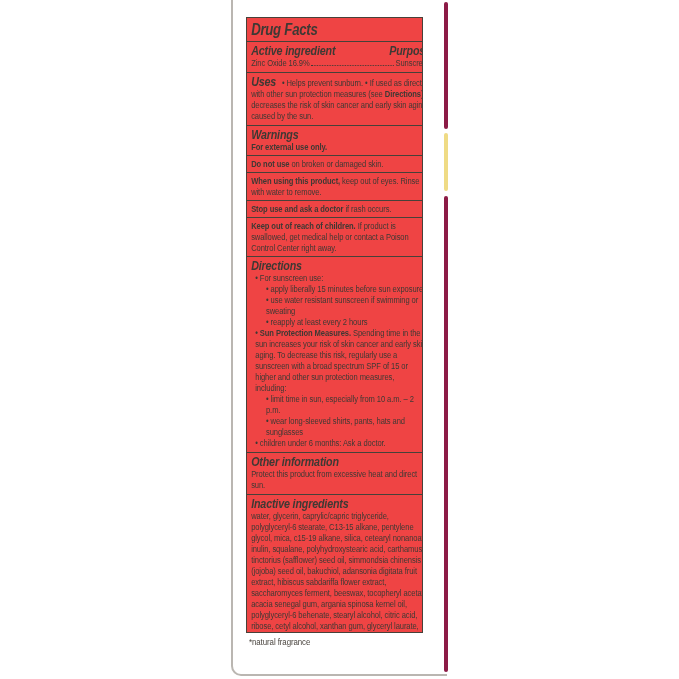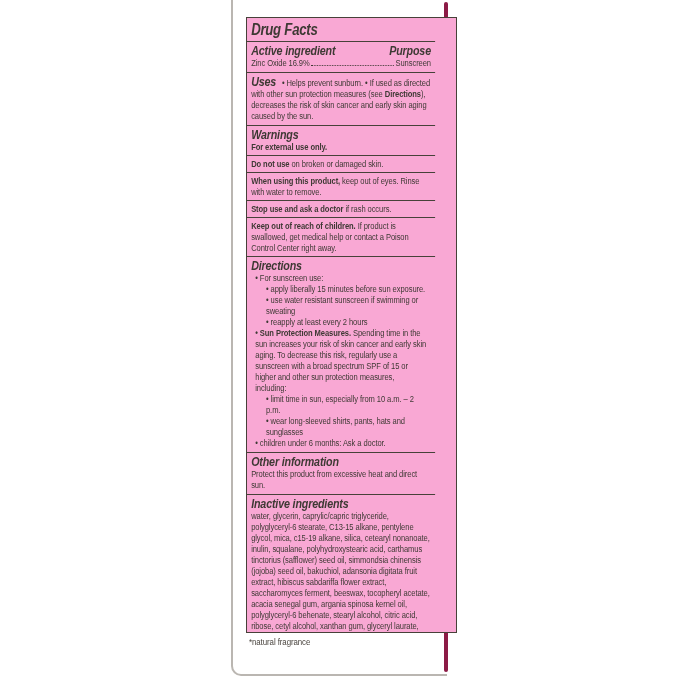--- a/index.html
+++ b/index.html
@@ -15,22 +15,22 @@
     border-left:2px solid #bab6b1;border-bottom:2px solid #bab6b1;
     border-bottom-left-radius:10px;pointer-events:none;
   }
   .stripe{position:absolute;left:444px;width:4px;border-radius:2px;}
   .stripe-top{top:2px;height:127px;background:#8c1b46;}
   .stripe-yellow{top:133px;height:58px;background:#efdb85;}
   .stripe-bottom{top:196px;height:476px;background:#8c1b46;}
 
   
   .df-box{
-    position:absolute;left:246px;top:17px;width:211px;height:616px;
-    border:1.6px solid #474139;box-sizing:border-box;background:#f9a8d4;overflow:hidden;
+    position:absolute;left:246px;top:17px;width:177px;height:616px;
+    border:1.6px solid #474139;box-sizing:border-box;background:#ef4444;overflow:hidden;
   }
   .wrap{width:228px;transform:scaleX(0.825);transform-origin:0 0;}
 
   .sec{padding:2px 5px 3px;}
   .rule2{border-top:1.8px solid #474139;}
   .rule1{border-top:1px solid #474139;}
 
   .df-title{
     font-size:16px;font-weight:bold;font-style:italic;letter-spacing:-0.3px;
     padding:3px 5px 2px;border-bottom:1.4px solid #474139;

